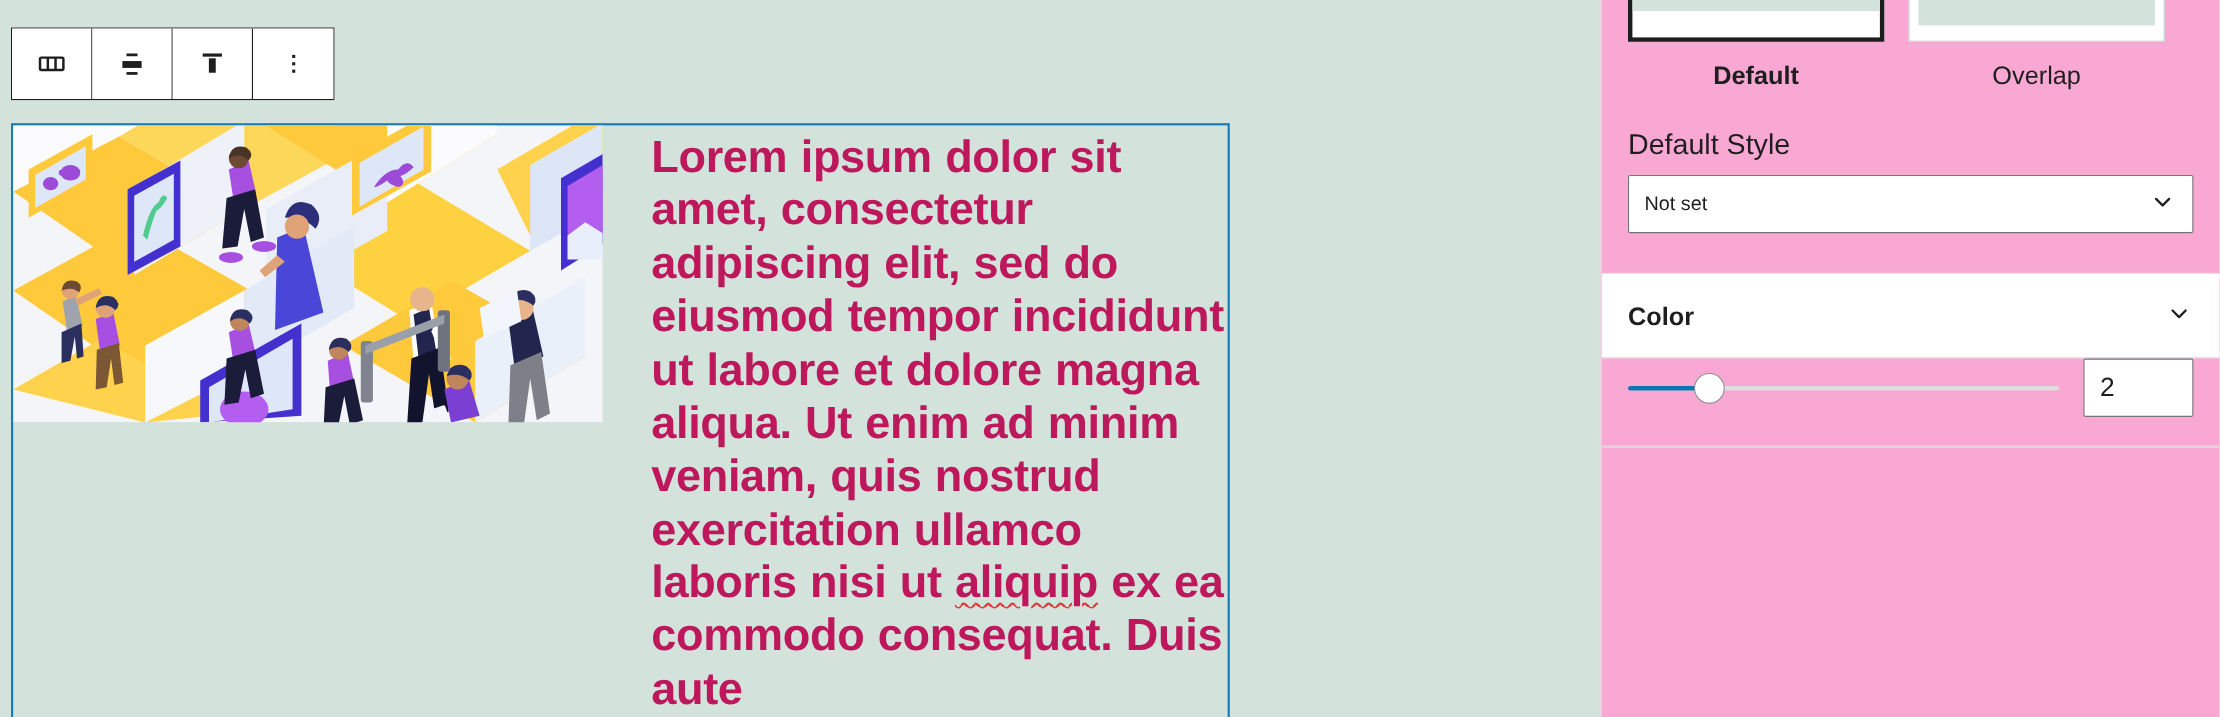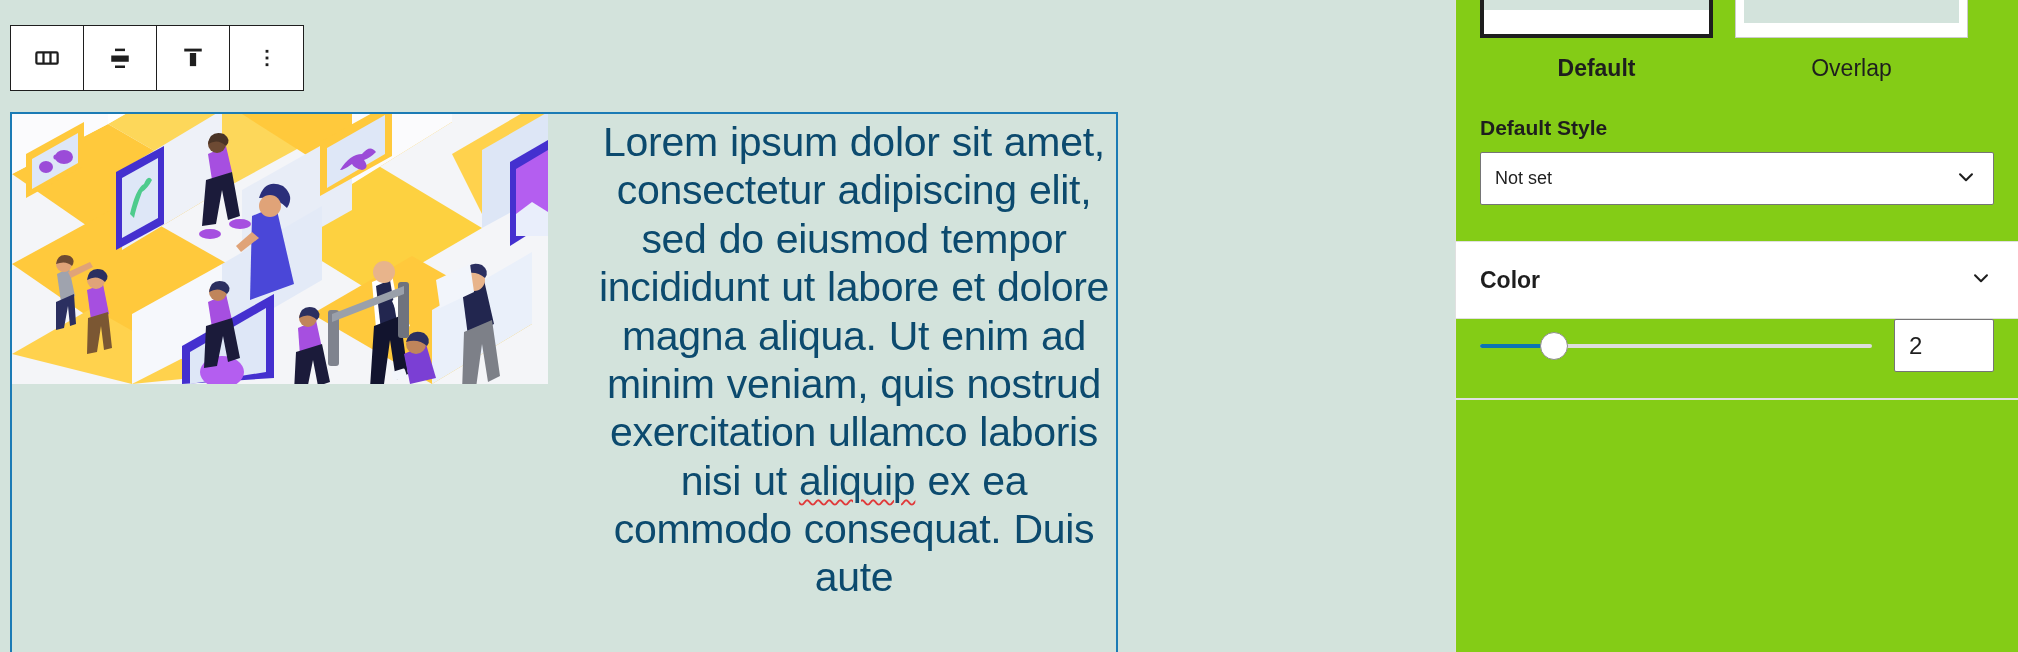--- a/index.html
+++ b/index.html
@@ -63,37 +63,36 @@
   }
   .col-image svg { display: block; width: 536px; height: 270px; }
 
   .col-text {
     flex: 1;
     padding: 4px 0 0 44px;
   }
   .col-text p {
     font-size: 41px;
     line-height: 1.18;
-    color: #0c4a6e;
+    color: #be185d;
     letter-spacing: -0.3px;
-    font-weight: 400;
+    font-weight: 700;
     word-spacing: 1px;
-    text-align: center;
   }
   .misspell {
     text-decoration: underline wavy #e03a3a;
     text-decoration-thickness: 2px;
     text-underline-offset: 4px;
   }
 
   
   .sidebar {
     width: 563px;
     height: 652px;
-    background: #84cc16;
+    background: #f9a8d4;
     border-left: 1px solid #e0e0e0;
     overflow: hidden;
     position: relative;
   }
 
   .style-previews {
     display: flex;
     gap: 22px;
     padding: 0 24px;
     margin-top: -38px;
@@ -127,26 +126,25 @@
     text-align: center;
     font-size: 23px;
     color: #1e1e1e;
     margin-top: 17px;
   }
   .style-card.selected .style-label { font-weight: 700; }
 
   .panel-body { padding: 0 24px; }
 
   .field-label {
-    font-size: 21px;
+    font-size: 26px;
     color: #1e1e1e;
     margin-top: 34px;
     margin-bottom: 12px;
     display: block;
-    font-weight: bold;
   }
   .select-box {
     position: relative;
     height: 53px;
     border: 1px solid #757575;
     border-radius: 2px;
     background: #ffffff;
     display: flex;
     align-items: center;
     padding: 0 44px 0 14px;

